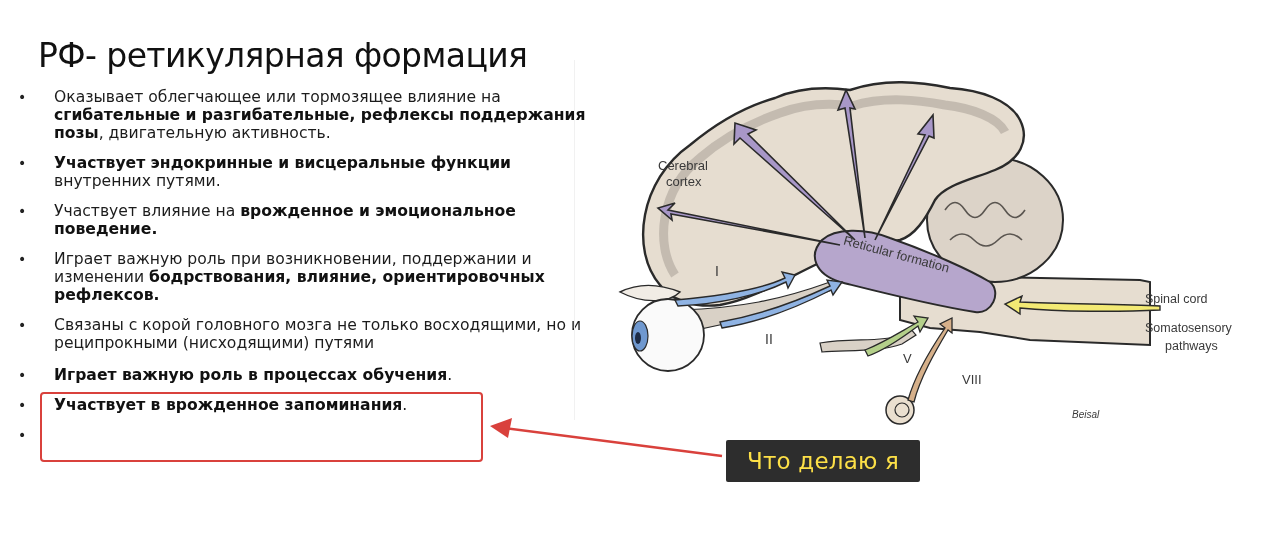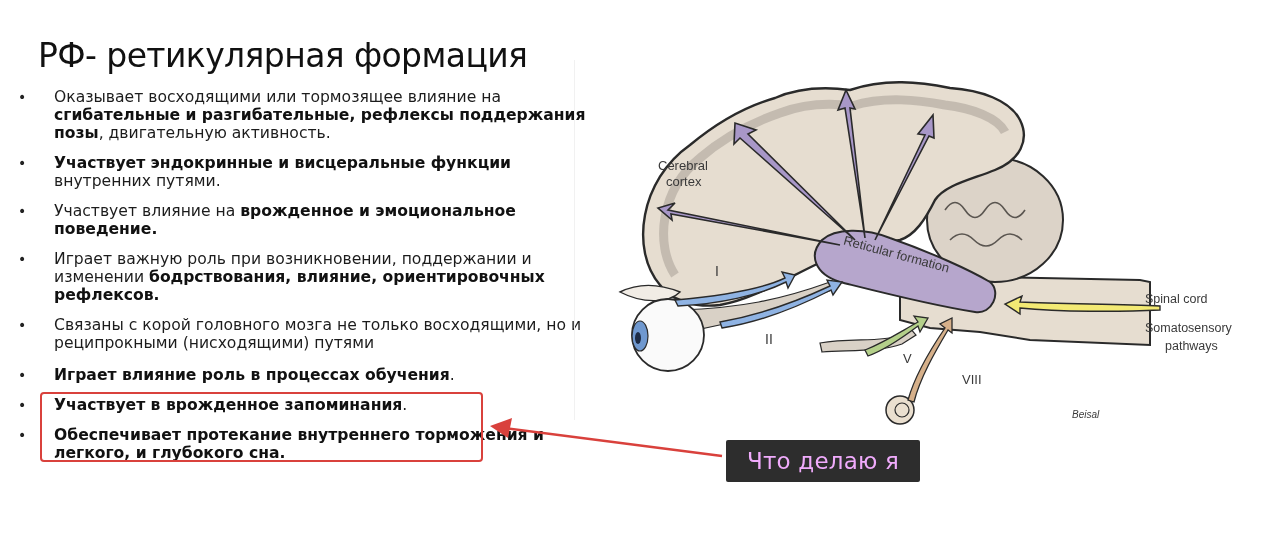--- a/index.html
+++ b/index.html
@@ -24,46 +24,46 @@
 
     .highlight-box {
       position: absolute; left: 40px; top: 392px; width: 443px; height: 70px;
       border: 2.5px solid #d9413c; border-radius: 4px;
     }
 
     .arrow-svg { position: absolute; left: 0; top: 0; width: 1280px; height: 551px; pointer-events: none; }
 
     .note-label {
       position: absolute; left: 726px; top: 440px; width: 194px; height: 42px;
-      background: #2d2d2d; border-radius: 2px; color: #f0abfc;
+      background: #2d2d2d; border-radius: 2px; color: #fde047;
       font-family: "DejaVu Sans", sans-serif; font-size: 23px;
       display: flex; align-items: center; justify-content: center;
       letter-spacing: 0.2px;
     }
 
     .diagram { position: absolute; left: 600px; top: 60px; width: 680px; height: 380px; }
     .diagram svg { width: 680px; height: 380px; }
     .dlabel { font-family: "Liberation Sans", sans-serif; fill: #3a3a3a; }
   </style>
 </head>
 <body>
 
 <div class="slide">
 
   <h1 class="title">РФ- ретикулярная формация</h1>
 
   <ul class="bullets">
-    <li class="bullet" style="margin-top:0"><span class="dot">•</span><span>Оказывает восходящими или тормозящее влияние на </span><b>сгибательные и разгибательные, рефлексы поддержания позы</b><span>, двигательную активность.</span></li>
+    <li class="bullet" style="margin-top:0"><span class="dot">•</span><span>Оказывает облегчающее или тормозящее влияние на </span><b>сгибательные и разгибательные, рефлексы поддержания позы</b><span>, двигательную активность.</span></li>
     <li class="bullet" style="margin-top:12px"><span class="dot">•</span><b>Участвует эндокринные и висцеральные функции</b><span> внутренних путями.</span></li>
     <li class="bullet" style="margin-top:12px"><span class="dot">•</span><span>Участвует влияние на </span><b>врожденное и эмоциональное поведение.</b></li>
     <li class="bullet" style="margin-top:12px"><span class="dot">•</span><span>Играет важную роль при возникновении, поддержании и изменении </span><b>бодрствования, влияние, ориентировочных рефлексов.</b></li>
     <li class="bullet" style="margin-top:12px"><span class="dot">•</span><span>Связаны с корой головного мозга не только восходящими, но и реципрокными (нисходящими) путями</span></li>
-    <li class="bullet" style="margin-top:14px"><span class="dot">•</span><b>Играет влияние роль в процессах обучения</b><span>.</span></li>
+    <li class="bullet" style="margin-top:14px"><span class="dot">•</span><b>Играет важную роль в процессах обучения</b><span>.</span></li>
     <li class="bullet" style="margin-top:12px"><span class="dot">•</span><b>Участвует в врожденное запоминания</b><span>.</span></li>
-    <li class="bullet" style="margin-top:12px"><span class="dot">•</span><b>Обеспечивает протекание внутреннего торможения и легкого, и глубокого сна.</b></li>
+    <li class="bullet" style="margin-top:12px"><span class="dot">•</span></li>
   </ul>
 
   <div class="divider"></div>
 
   <div class="diagram">
     <svg viewBox="0 0 680 380" xmlns="http://www.w3.org/2000/svg">
 
       <path d="M300 215 L540 220 L550 222 L550 285 L430 280 L380 272 L330 268 L300 260 Z" fill="#e6ddd0" stroke="#2a2a2a" stroke-width="2"></path>
 
       <g>

